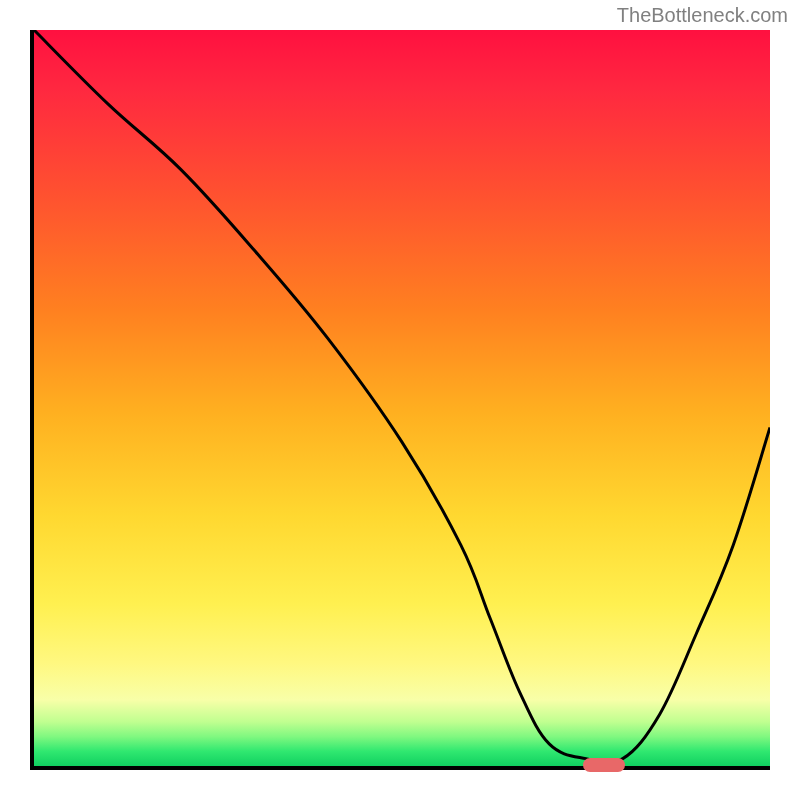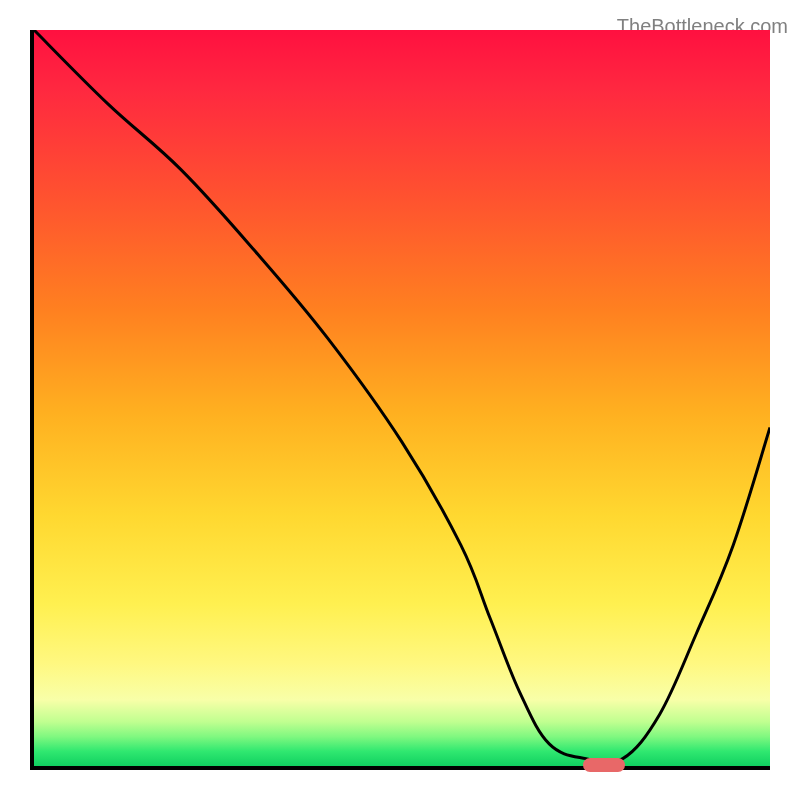--- a/index.html
+++ b/index.html
@@ -54,21 +54,21 @@
     }
     .min-marker {
       position: absolute;
       width: 42px;
       height: 14px;
       background: #e86868;
       border-radius: 7px;
     }
     .watermark {
       position: absolute;
-      top: 15px;
+      top: 4px;
       right: 12px;
       color: #808080;
       font-size: 20px;
       font-weight: 500;
       font-family: Arial, sans-serif;
     }
   </style>
 </head>
 <body>
 

